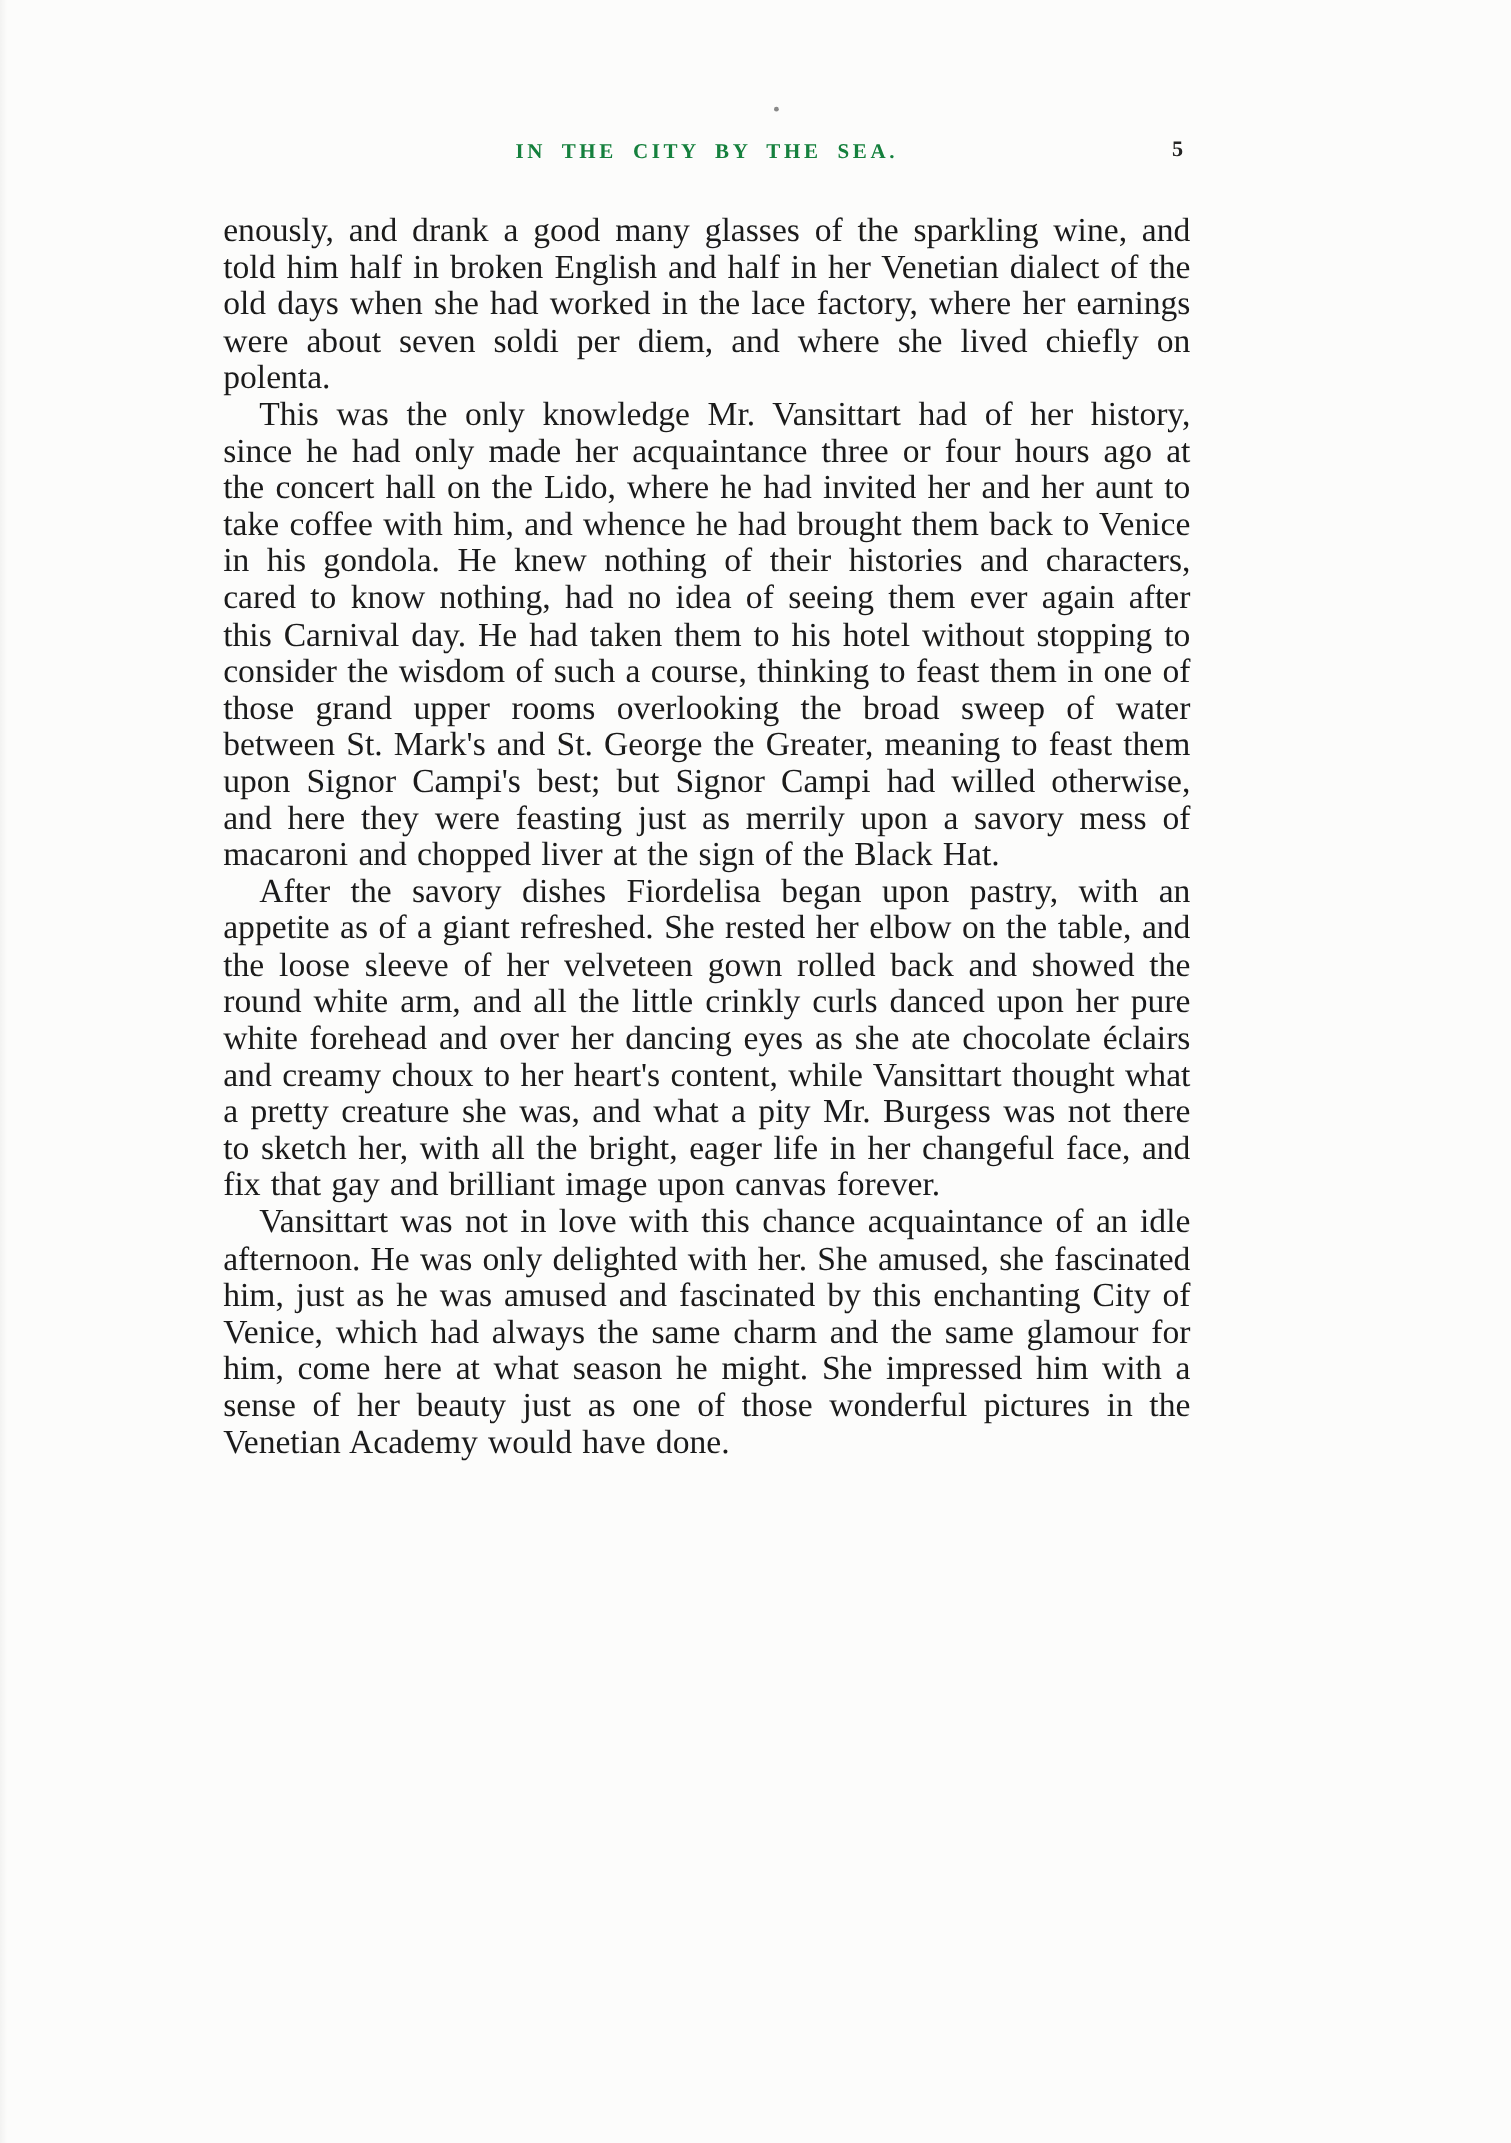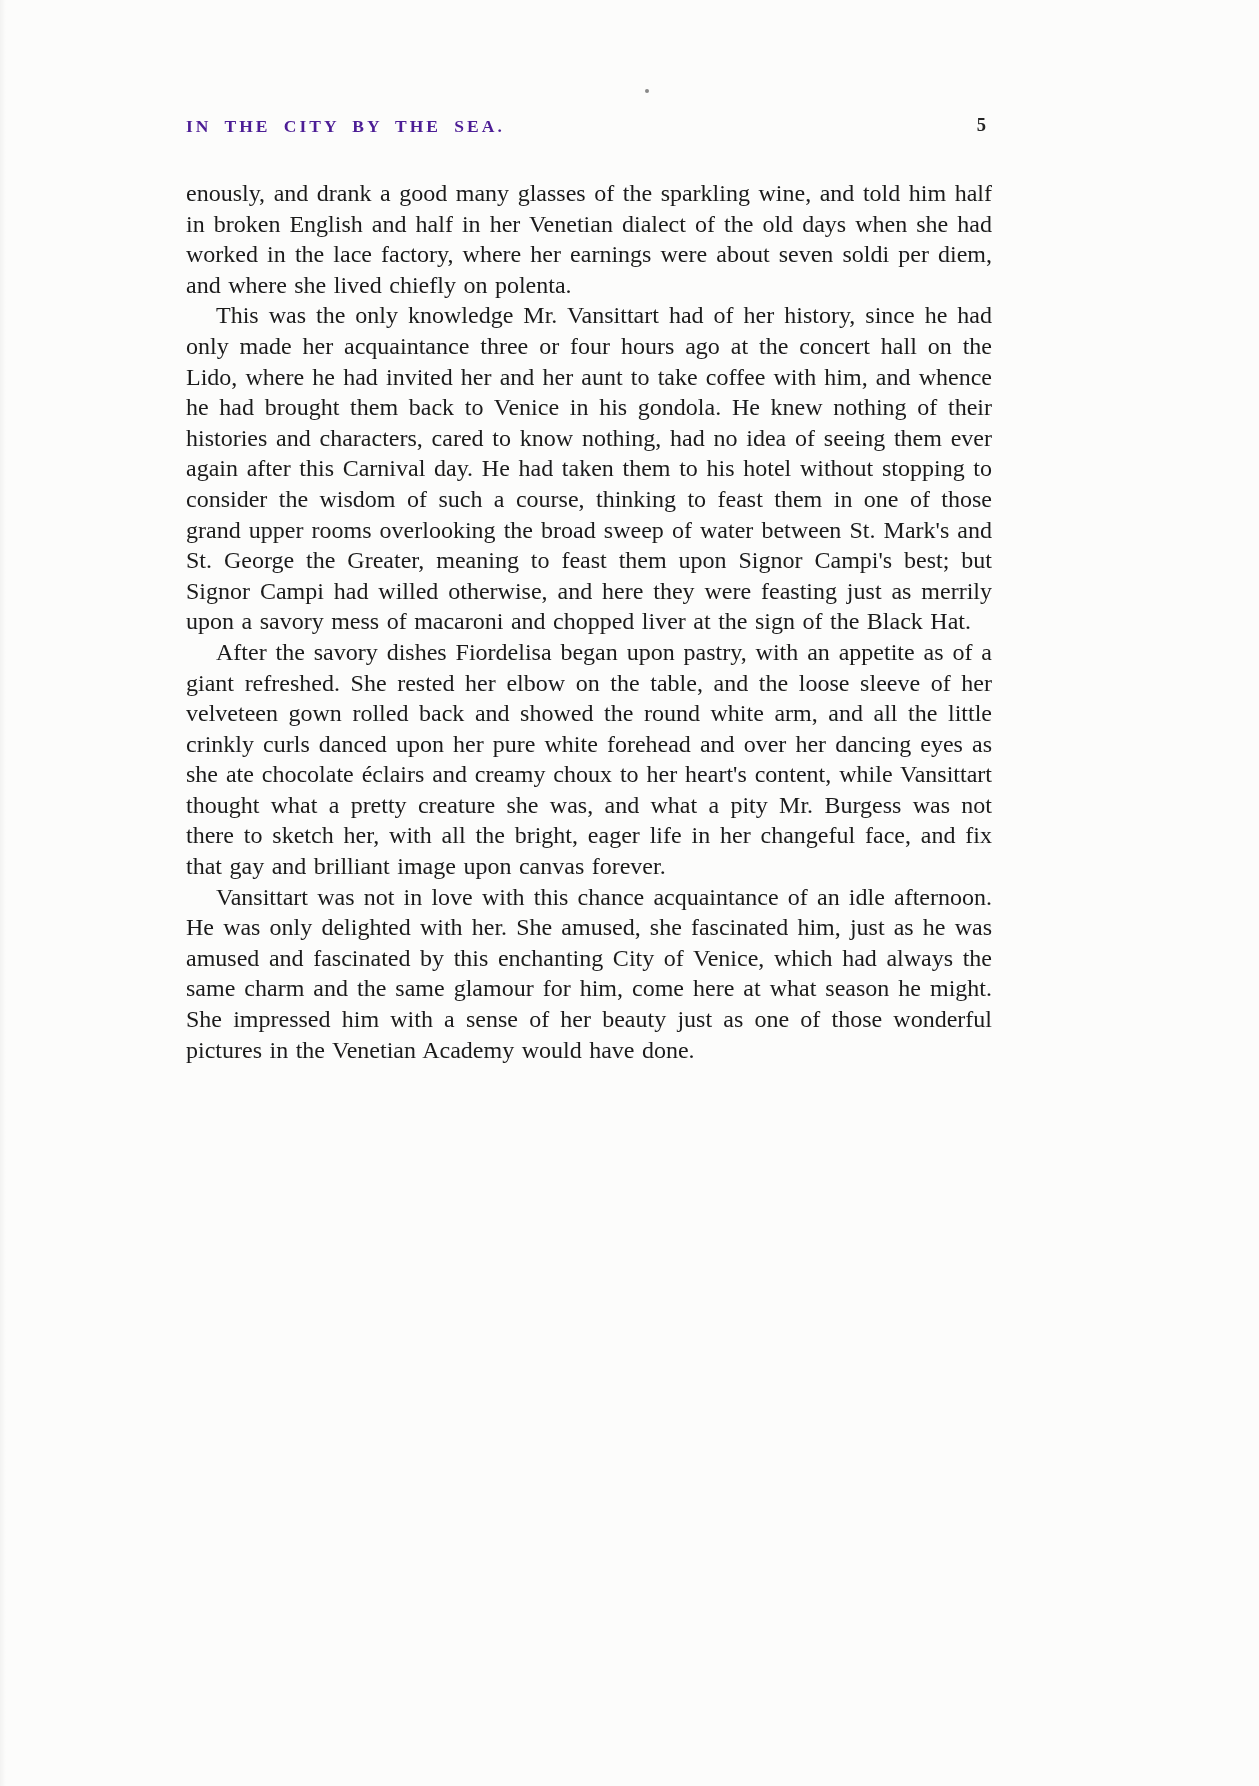--- a/index.html
+++ b/index.html
@@ -23,38 +23,39 @@
     top: 116px;
     width: 806px;
   }
   .page-header {
     position: relative;
     height: 30px;
     margin-bottom: 32px;
   }
   .running-title {
     display: block;
+    text-align: center;
     font-weight: bold;
     font-size: 17.5px;
     letter-spacing: 3px;
     word-spacing: 6px;
-    color: #4c1d95;
+    color: #15803d;
   }
   .page-number {
     position: absolute;
     right: 6px;
     top: -1px;
     font-weight: bold;
     font-size: 18.5px;
     color: #242424;
   }
   .page-body p {
     margin: 0;
     padding: 0;
-    font-size: 24px;
+    font-size: 28px;
     line-height: 30.6px;
     text-align: justify;
     text-justify: inter-word;
     word-spacing: 1.5px;
     color: #1b1b1b;
   }
   .page-body p.indent {
     text-indent: 30px;
   }
   .scan-speck {

